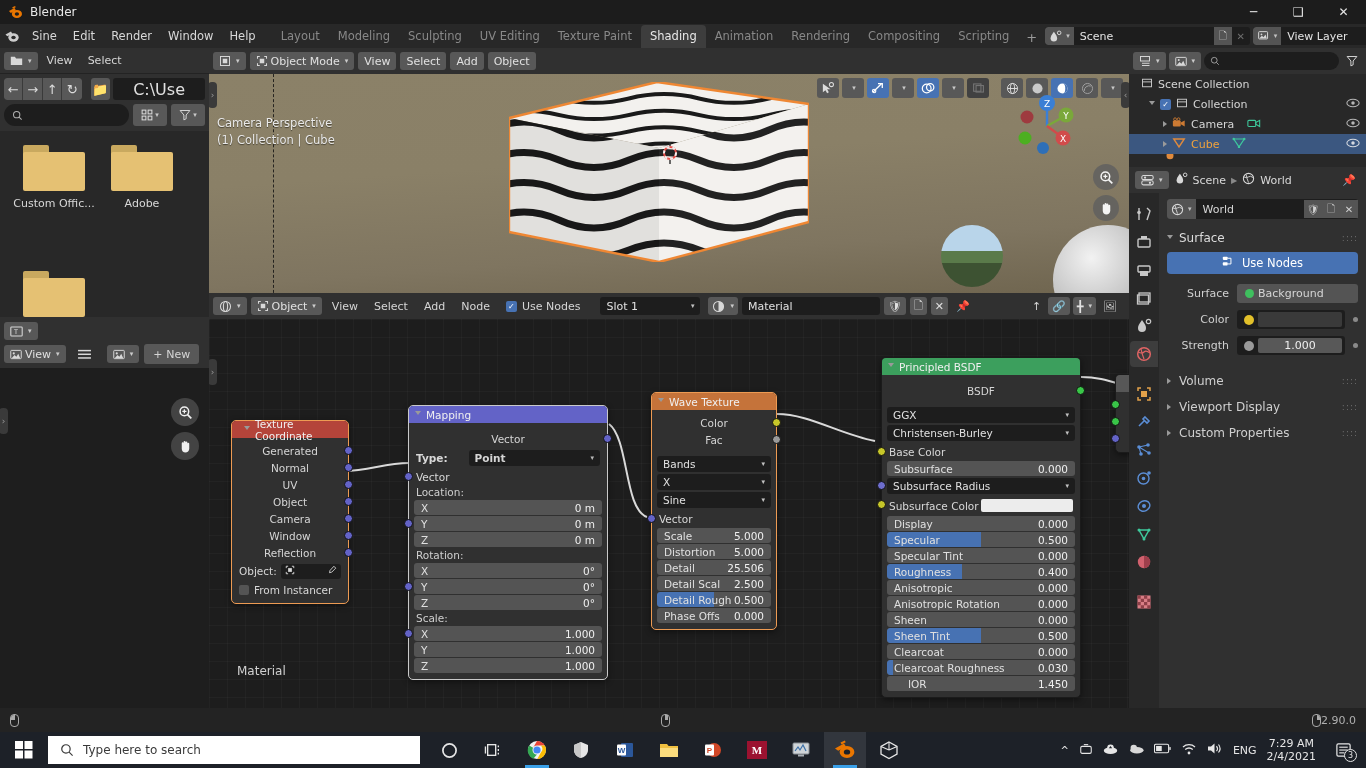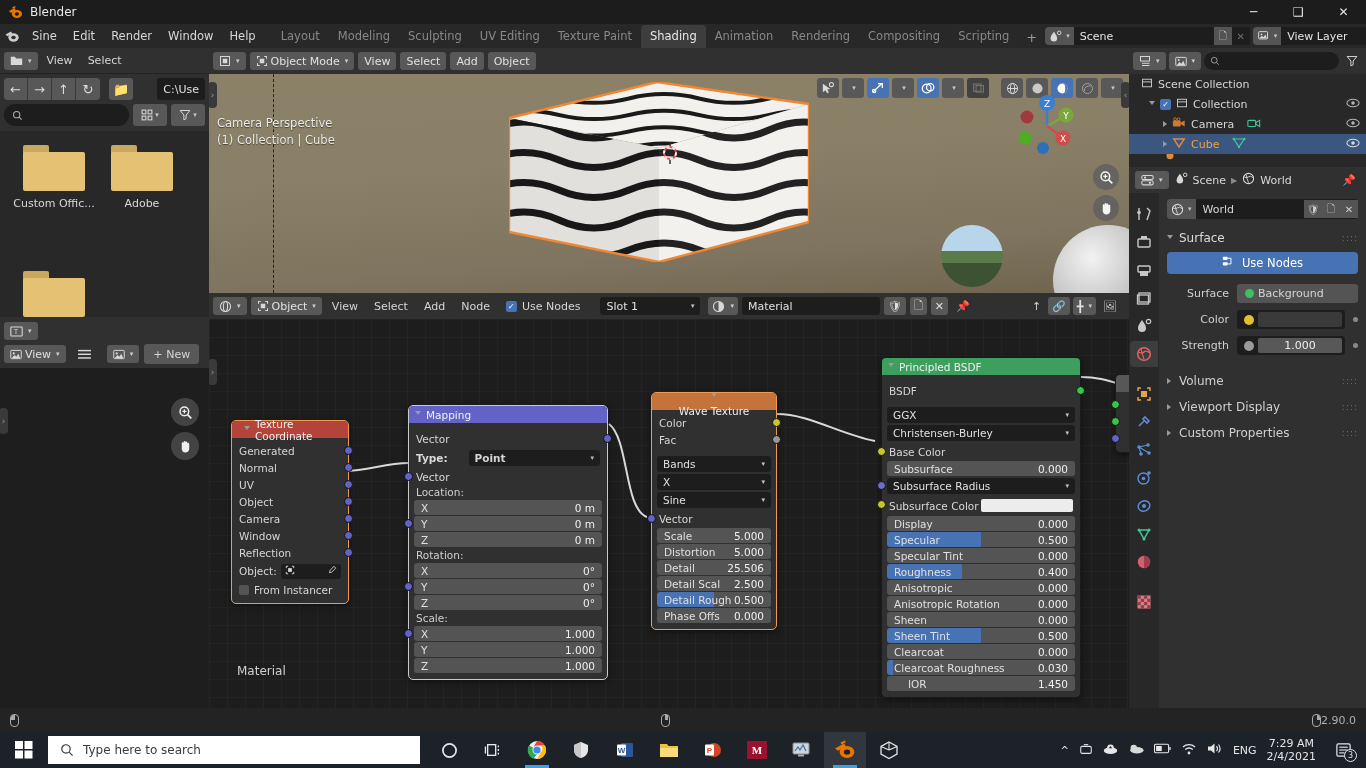--- a/index.html
+++ b/index.html
@@ -72,21 +72,21 @@
   .fb-nav { display:flex; align-items:center; gap:3px; padding: 4px; }
   .fb-ibtn {
     width: 24px; height: 22px; background:#585858; border-radius:3px;
     display:flex;align-items:center;justify-content:center; color:#dcdcdc; font-size:13px;
   }
   .fb-grp { display:flex; border-radius:3px; overflow:hidden; }
   .fb-grp .fb-ibtn { border-radius:0; border-right:1px solid #3a3a3a;}
   .fb-grp .fb-ibtn:first-child{border-radius:3px 0 0 3px;}
   .fb-grp .fb-ibtn:last-child{border-radius:0 3px 3px 0; border-right:none;}
   .fb-path {
-    height:22px; background:#1d1d1d; border-radius:3px; padding:0 6px; font-size:11px;
+    height:22px; background:#1d1d1d; border-radius:3px; padding:0 20px; font-size:16px;
     display:flex;align-items:center;color:#e0e0e0; margin-left:auto;
   }
   .fb-row2 { display:flex;align-items:center;gap:4px;padding:0 4px 5px;}
   .fb-search {
     flex:1; height:22px;background:#1d1d1d;border-radius:11px;display:flex;align-items:center;
     padding:0 8px; gap:5px; color:#909090;
   }
   .fb-body { background:#282828; height:186px; position:relative; padding-top:14px;}
   .fb-items { display:flex; gap:0; padding-left:10px;}
   .fb-item { width:88px; text-align:center; }
@@ -154,21 +154,21 @@
   }
   .node { position:absolute; background:#303030; border-radius:5px; border:1px solid #1b1b1b;
           box-shadow: 0 2px 6px rgba(0,0,0,.45); }
   .node.sel { border:1px solid #ed9b53; }
   .node-title {
     height:17px; display:flex;align-items:center;gap:5px;padding:0 6px; font-size:10.5px; color:#f0f0f0;
     border-radius:4px 4px 0 0;
   }
   .node-body { padding: 4px 0 5px; }
   .nrow { display:flex;align-items:center; height:17px; padding:0 7px; font-size:10.5px; position:relative;}
-  .nrow.out { justify-content:flex-start; }
+  .nrow.out { justify-content:center; }
   .sock { position:absolute; width:9px;height:9px;border-radius:50%; border:1px solid #111; top:4px;}
   .sock.l { left:-5px; } .sock.r { right:-5px; }
   .s-vec { background:#6363c7; } .s-col{background:#c7c729;} .s-gray{background:#9a9a9a;}
   .s-shader{background:#39c648;} .s-violet{background:#6d6dcd;}
   .nfield {
     margin: 1px 5px; height:15px; background:#545454; border-radius:3px; display:flex;align-items:center;
     justify-content:space-between; padding:0 7px; font-size:10.5px; color:#e0e0e0; position:relative;
   }
   .nfield.slider { background:#545454; overflow:hidden;}
   .nfield .fill { position:absolute; left:0;top:0;bottom:0; background:#4772b3; border-radius:3px 0 0 3px;}
@@ -820,21 +820,21 @@
               <span class="val">1.000</span>
             </div>
           <div class="nfield">
               <span class="lab">Z</span>
               <span class="val">1.000</span>
             </div>
         </div>
       </div>
 
       <div class="node sel" style="left:442px; top:73px; width:126px;">
-        <div class="node-title" style="background:#c5733a;flex-direction:column;">
+        <div class="node-title" style="background:#c5733a;">
           <span class="tri down"></span>
           <span>Wave Texture</span>
         </div>
         <div class="node-body">
           <div class="nrow out">
               <span class="sock r s-col"></span>
               <span>Color</span>
             </div>
           <div class="nrow out">
               <span class="sock r s-gray"></span>

